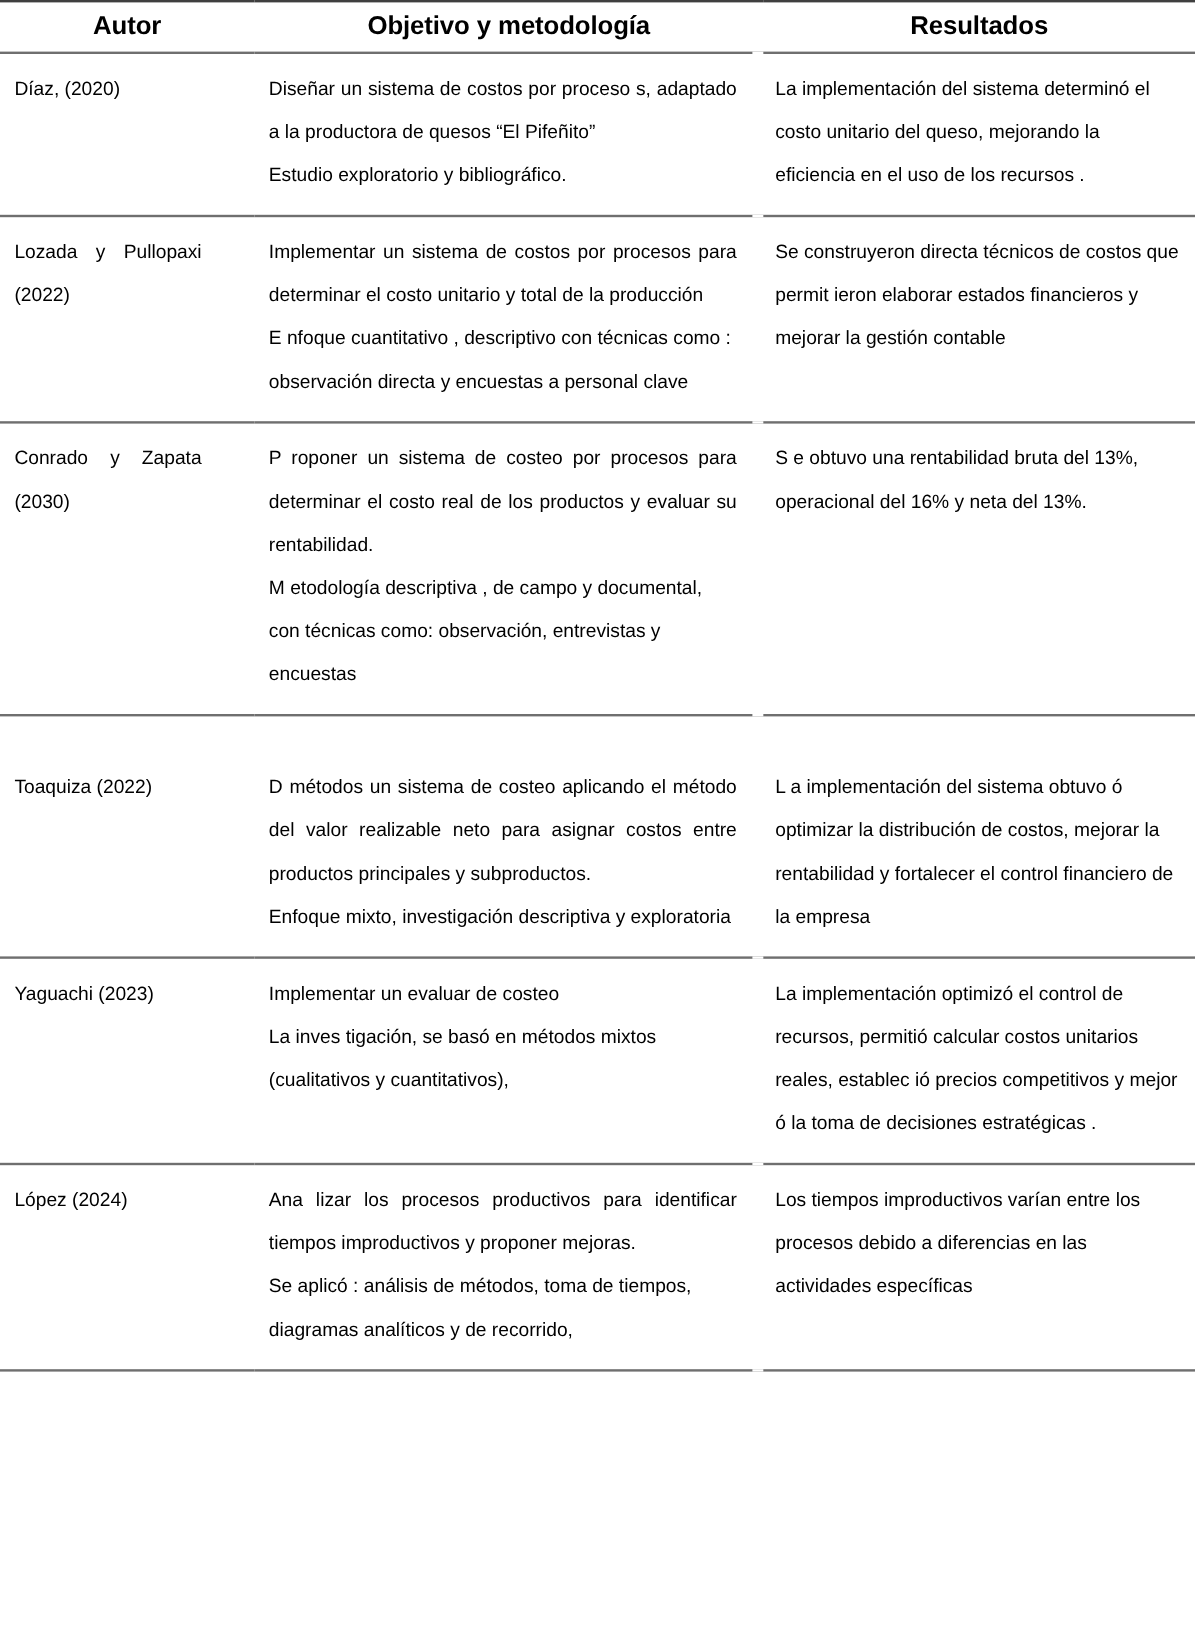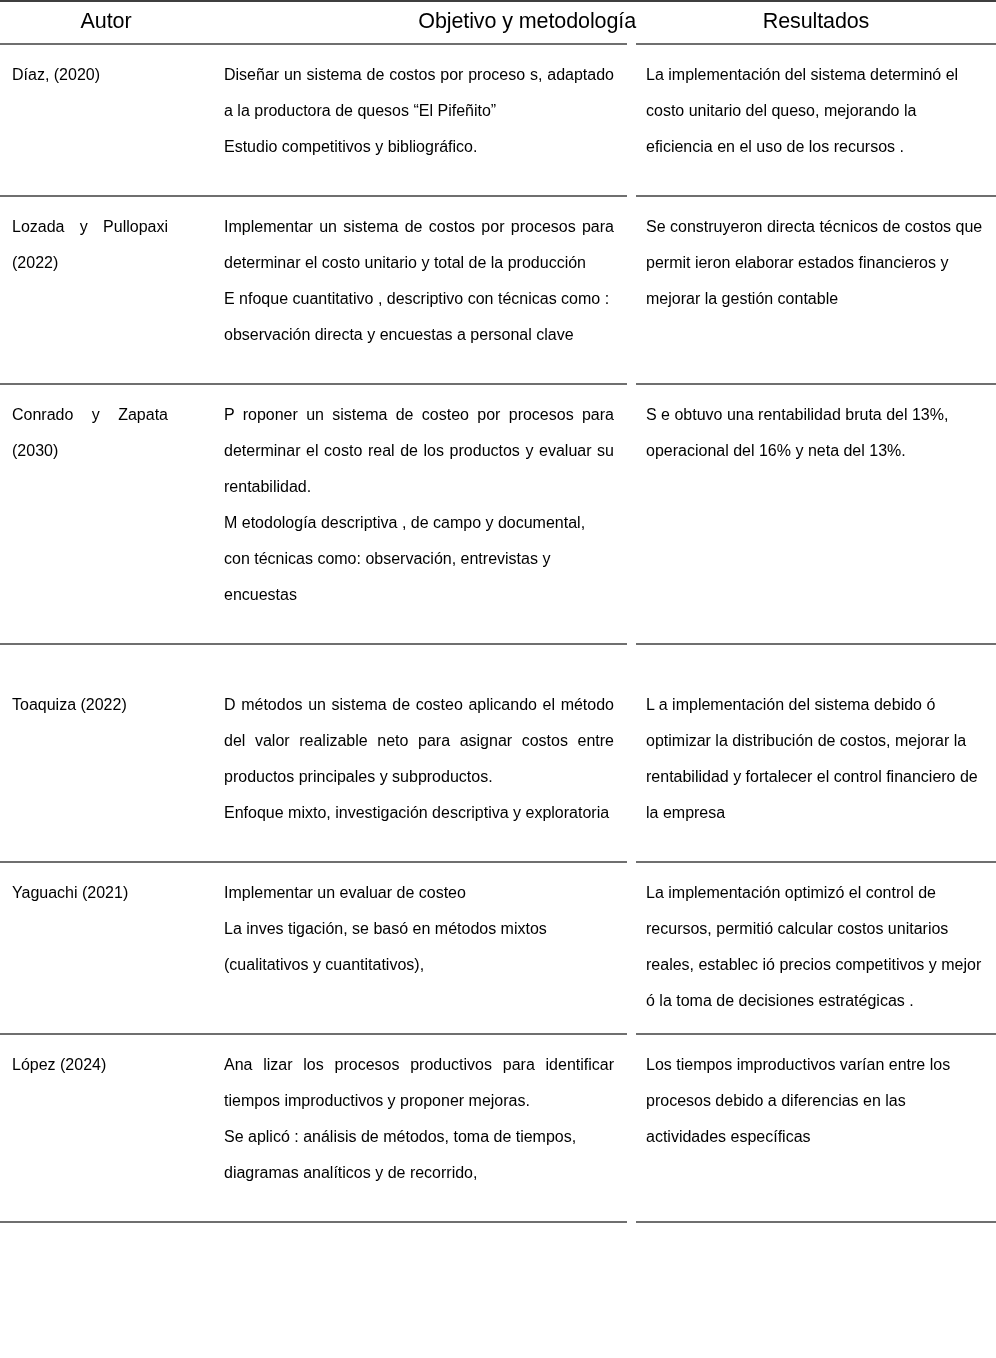--- a/index.html
+++ b/index.html
@@ -31,27 +31,27 @@
   col.c-author   { width: 212px; }
   col.c-method   { width: 424px; }
   col.c-results  { width: 360px; }
 
   
   tr.header-row > th {
     border-top: 2px solid #3f3f3f;
     border-bottom: 2px solid #6f6f6f;
     padding: 7px 0 9px 0;
     font-size: 21.5px;
-    font-weight: normal;
+    font-weight: bold;
     text-align: center;
     vertical-align: middle;
     letter-spacing: -0.1px;
   }
   tr.header-row > th.th-author  { text-align: center; }
-  tr.header-row > th.th-method  { text-align: right; }
+  tr.header-row > th.th-method  { text-align: center; }
   tr.header-row > th.th-results { }
 
   tbody tr > td {
     border-bottom: 2px solid #6f6f6f;
     vertical-align: top;
     padding: 0;
   }
 
   
   td.gap-left, th.gap-left {
@@ -79,21 +79,21 @@
     margin: 0;
   }
   .cell p:last-child {
     text-align: left;
   }
 
   .col-author .cell {
     padding: 12px 44px 14px 12px;
   }
   .col-method .cell {
-    padding: 12px 22px 30px 12px;
+    padding: 12px 22px 14px 12px;
   }
   .col-results .cell {
     padding: 12px 10px 14px 10px;
   }
 
   
   tr.row-toaquiza .cell { padding-top: 42px; }
 </style>
 </head>
 <body>
@@ -113,21 +113,21 @@
       </tr>
     </thead>
     <tbody id="table-body">
         <tr class="row-diaz">
           <td class="col-author">
             <div class="cell">Díaz, (2020)</div>
           </td>
           <td class="col-method gap-left">
             <div class="cell">
               <p>Diseñar un sistema de costos por proceso s, adaptado a  la productora de quesos “El Pifeñito”</p>
-              <p>Estudio competitivos y    bibliográfico.</p>
+              <p>Estudio exploratorio y    bibliográfico.</p>
             </div>
           </td>
           <td class="col-results">
             <div class="cell">
               <p>La implementación del sistema determinó el costo unitario del queso, mejorando la eficiencia en el uso de los recursos .</p>
             </div>
           </td>
         </tr>
         <tr class="row-lozada">
           <td class="col-author">
@@ -166,27 +166,27 @@
             <div class="cell">Toaquiza (2022)</div>
           </td>
           <td class="col-method gap-left">
             <div class="cell">
               <p>D métodos un sistema de costeo aplicando el método del valor realizable neto para asignar costos entre productos principales y subproductos.</p>
               <p>Enfoque mixto, investigación descriptiva y exploratoria</p>
             </div>
           </td>
           <td class="col-results">
             <div class="cell">
-              <p>L a implementación del sistema debido ó optimizar la distribución de costos, mejorar la rentabilidad y fortalecer el control financiero de la empresa</p>
+              <p>L a implementación del sistema obtuvo ó optimizar la distribución de costos, mejorar la rentabilidad y fortalecer el control financiero de la empresa</p>
             </div>
           </td>
         </tr>
         <tr class="row-yaguachi">
           <td class="col-author">
-            <div class="cell">Yaguachi (2021)</div>
+            <div class="cell">Yaguachi (2023)</div>
           </td>
           <td class="col-method gap-left">
             <div class="cell">
               <p>Implementar un evaluar de costeo</p>
               <p>La inves tigación, se basó en métodos mixtos (cualitativos y cuantitativos),</p>
             </div>
           </td>
           <td class="col-results">
             <div class="cell">
               <p>La implementación optimizó el control de recursos, permitió calcular costos unitarios reales, establec ió precios competitivos y mejor ó la toma de decisiones estratégicas .</p>

